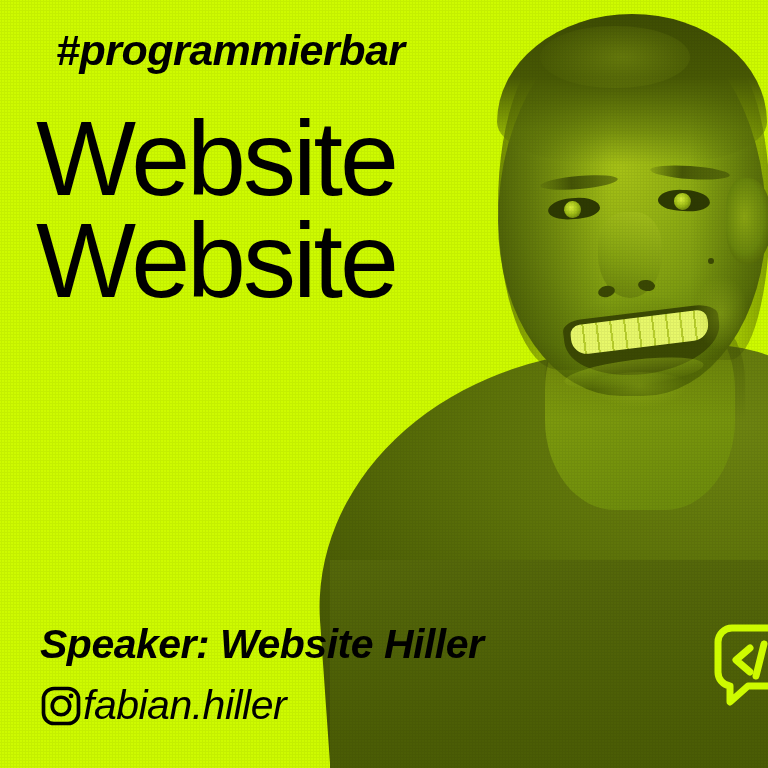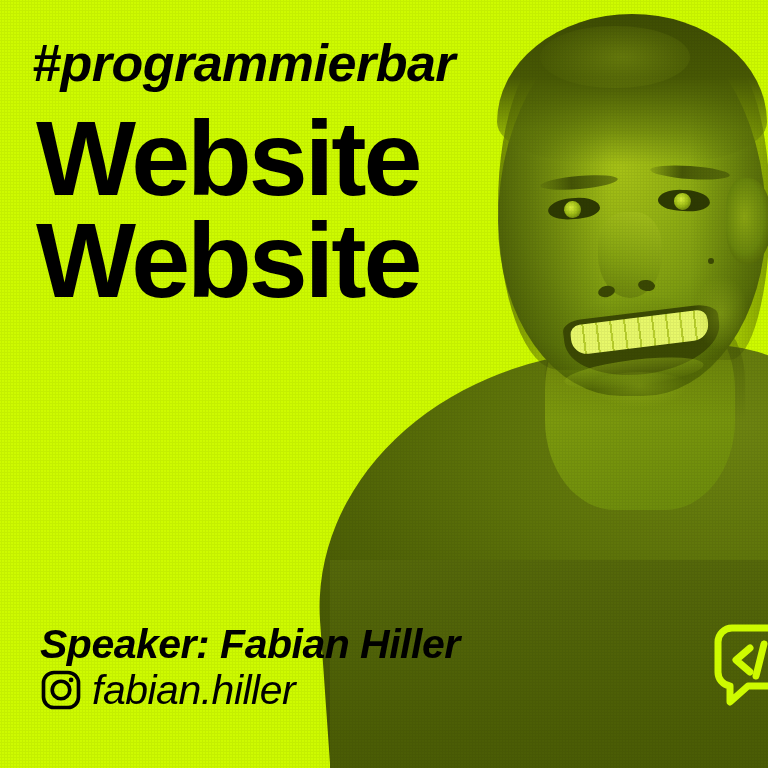--- a/index.html
+++ b/index.html
@@ -270,38 +270,37 @@
     left: 712px;
     top: 620px;
     width: 96px;
     height: 86px;
   }
   #logo svg { display: block; width: 96px; height: 86px; }
 
   
   #hashtag {
     position: absolute;
-    left: 32px;
+    left: 56px;
     top: 26px;
-    font-size: 52px;
+    font-size: 43px;
     font-weight: 700;
     font-style: italic;
     letter-spacing: -0.5px;
     color: #000;
     line-height: 1.15;
     white-space: nowrap;
-    margin-top: 8px;
   }
   #title {
     position: absolute;
     left: 36px;
     top: 108px;
     color: #000;
     font-size: 106px;
-    font-weight: 700;
+    font-weight: 400;
     line-height: 0.96;
     letter-spacing: -3px;
     white-space: nowrap;
   }
   #title .line { display: block; }
 
   #speaker-block {
     position: absolute;
     left: 40px;
     top: 620px;
@@ -310,22 +309,22 @@
   #speaker {
     font-size: 41px;
     font-weight: 700;
     font-style: italic;
     letter-spacing: -0.5px;
     line-height: 1.2;
     white-space: nowrap;
   }
   #handle-row {
     display: flex;
-    align-items: center;
-    gap: 10px;
+    gap: 1px;
+    margin-top: 16px;
   }
   #ig-icon { width: 42px; height: 42px; flex: none; }
   #ig-icon svg { display: block; width: 42px; height: 42px; }
   #handle {
     font-size: 41px;
     font-weight: 400;
     font-style: italic;
     letter-spacing: -0.5px;
     line-height: 1;
     white-space: nowrap;
@@ -388,21 +387,21 @@
   </div>
 
   <div id="hashtag">#programmierbar</div>
 
   <div id="title">
     <span class="line">Website</span>
     <span class="line">Website</span>
   </div>
 
   <div id="speaker-block">
-    <div id="speaker">Speaker: Fabian Hiller</div>
+    <div id="speaker">Speaker: Website Hiller</div>
     <div id="handle-row">
       <span id="ig-icon">
         <svg viewBox="0 0 48 48" fill="none" xmlns="http://www.w3.org/2000/svg" aria-hidden="true">
           <rect x="4" y="4" width="40" height="40" rx="12" ry="12" stroke="#000" stroke-width="4.2" fill="none"></rect>
           <circle cx="24" cy="24" r="10" stroke="#000" stroke-width="4.2" fill="none"></circle>
           <circle cx="35.5" cy="12.5" r="2.7" fill="#000"></circle>
         </svg>
       </span>
       <span id="handle">fabian.hiller</span>
     </div>

